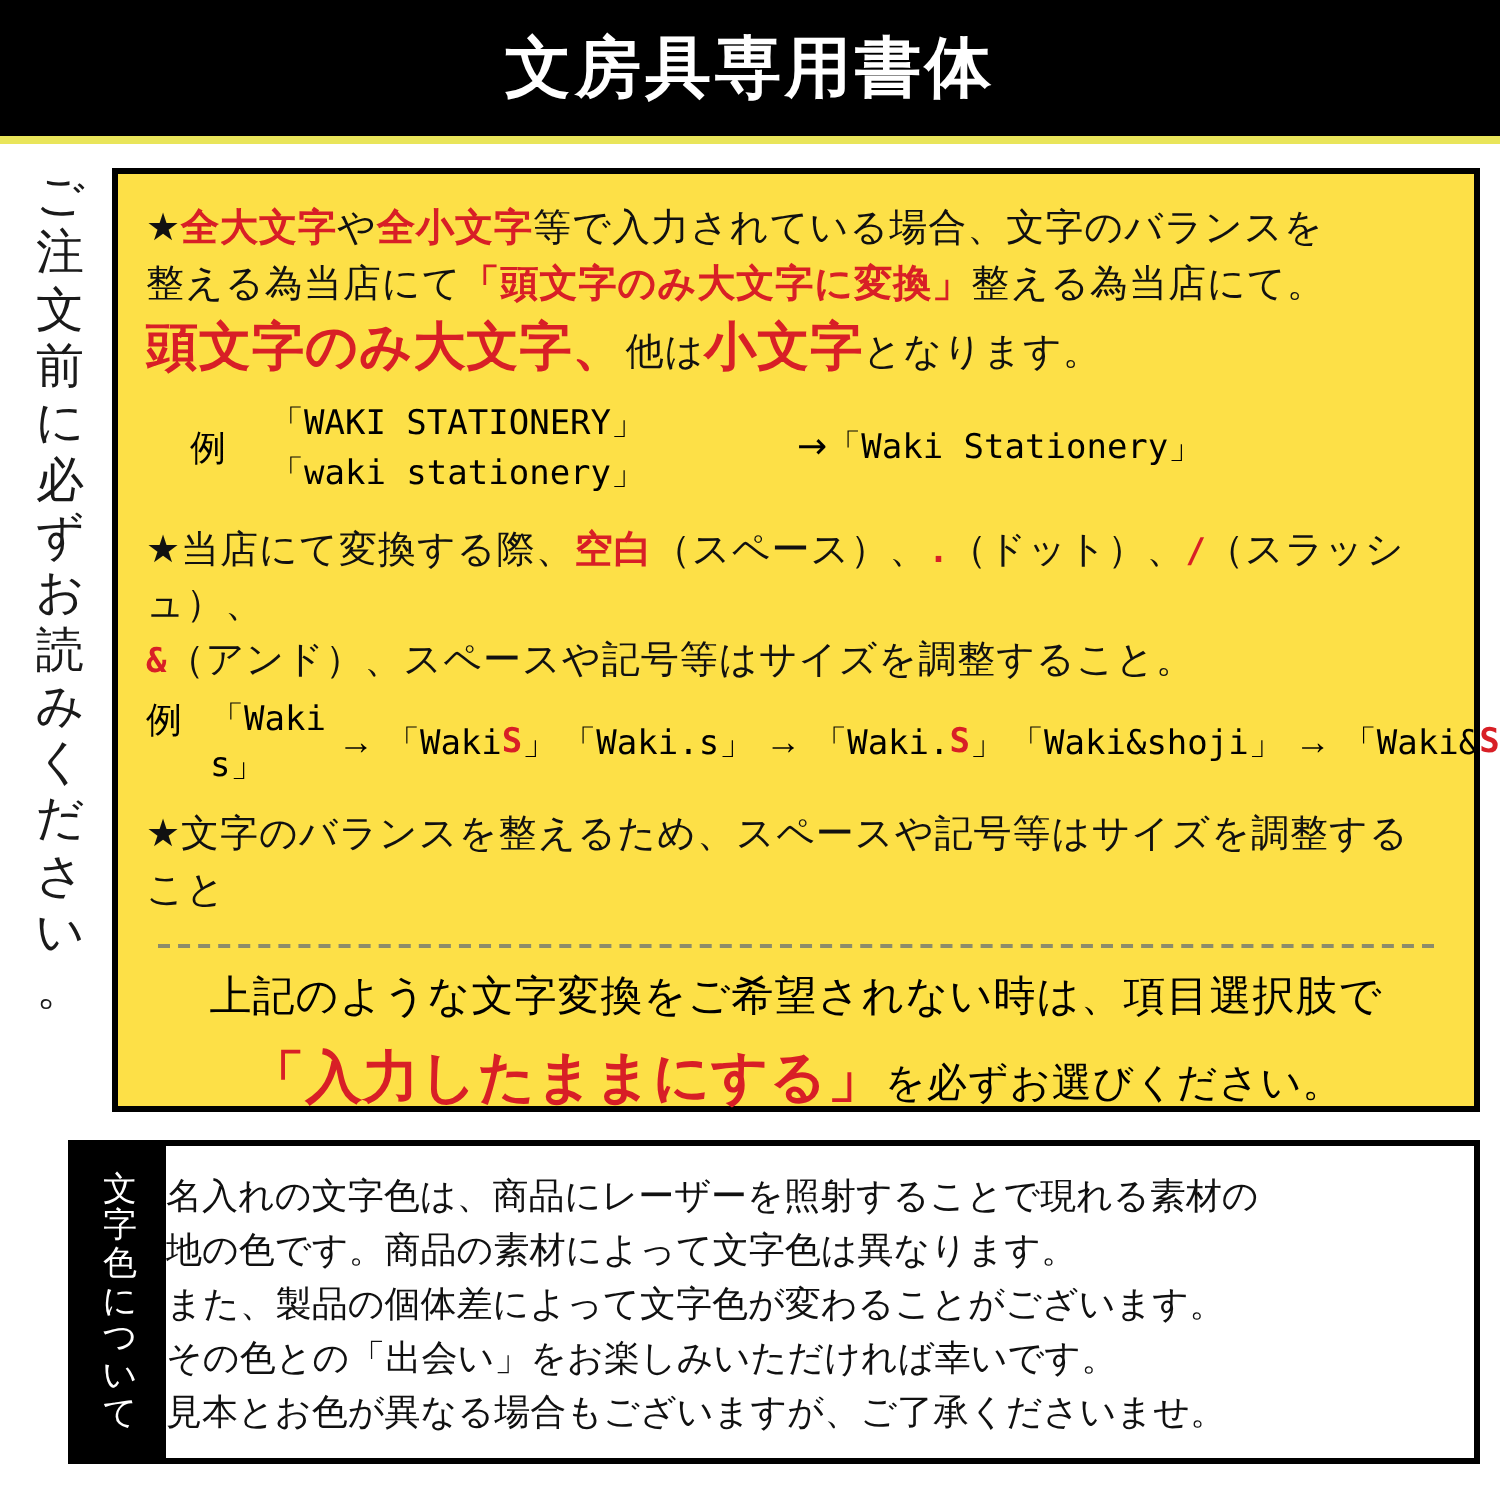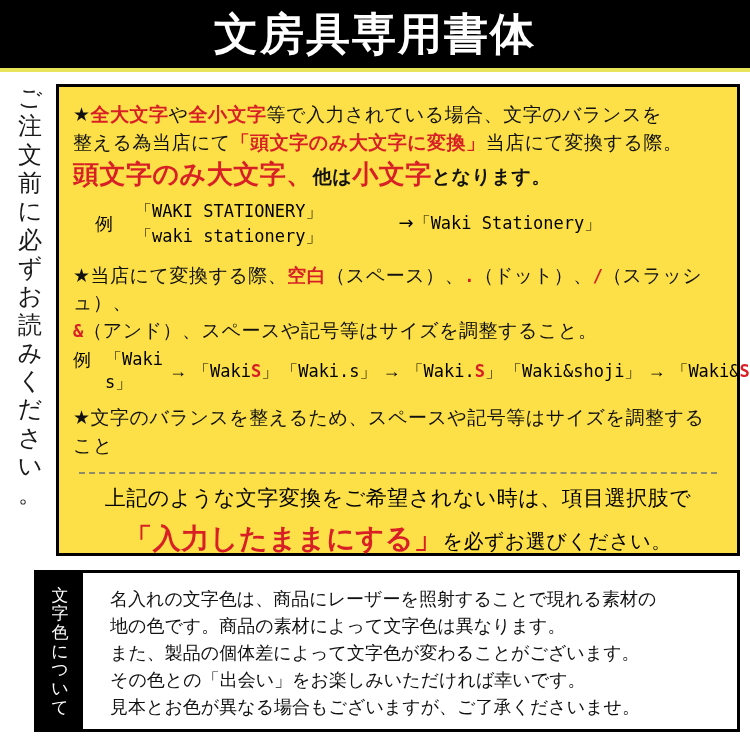--- a/index.html
+++ b/index.html
@@ -28,21 +28,21 @@
     top: 0;
     width: 750px;
     height: 68px;
     background: #000000;
     display: flex;
     align-items: center;
     justify-content: center;
   }
   .header-title {
     color: #ffffff;
-    font-size: 44px;
+    font-size: 33px;
     font-weight: bold;
     letter-spacing: 2px;
     font-family: Liberation Mono, monospace;
   }
   .header-rule {
     position: absolute;
     left: 0;
     top: 68px;
     width: 750px;
     height: 4px;
@@ -92,21 +92,21 @@
   .red {
     color: #d81f26;
     font-weight: bold;
   }
   .bigred {
     color: #d81f26;
     font-weight: bold;
     font-size: 26px;
   }
   .bold {
-    font-weight: bold;
+    font-weight: normal;
   }
   .mono {
     font-family: "DejaVu Sans Mono", monospace;
     font-size: 17px;
     letter-spacing: 0px;
   }
   .example-block {
     margin: 6px 0 4px 0;
     display: flex;
     align-items: center;
@@ -197,21 +197,21 @@
     padding: 6px 0;
     box-sizing: border-box;
   }
   .colorbox-tab .vtext {
     display: flex;
     flex-direction: column;
     align-items: center;
   }
   .colorbox-body {
     flex: 1;
-    padding: 12px 10px 10px 27px;
+    padding: 12px 10px 10px 0;
     box-sizing: border-box;
     font-family: "DejaVu Sans", sans-serif;
     font-size: 18px;
     line-height: 1.5;
     color: #111111;
   }
   .colorbox-body p {
     margin: 0;
   }
 </style>
@@ -242,21 +242,21 @@
     <span>い</span>
     <span>。</span>
   </div>
 
   <div class="notice">
 
     <div class="line">
       <span>★</span><span class="red">全大文字</span><span>や</span><span class="red">全小文字</span><span>等で入力されている場合、文字のバランスを</span>
     </div>
     <div class="line">
-      <span>整える為当店にて</span><span class="red">「頭文字のみ大文字に変換」</span><span>当店にて変換する際。</span>
+      <span>整える為当店にて</span><span class="red">「頭文字のみ大文字に変換」</span><span>整える為当店にて。</span>
     </div>
     <div class="line">
       <span class="bigred">頭文字のみ大文字、</span><span class="bold">他は</span><span class="bigred">小文字</span><span class="bold">となります。</span>
     </div>
 
     <div class="example-block">
       <div class="example-label">例</div>
       <div class="example-col">
         <div class="mono">「WAKI STATIONERY」</div>
         <div class="mono">「waki stationery」</div>

